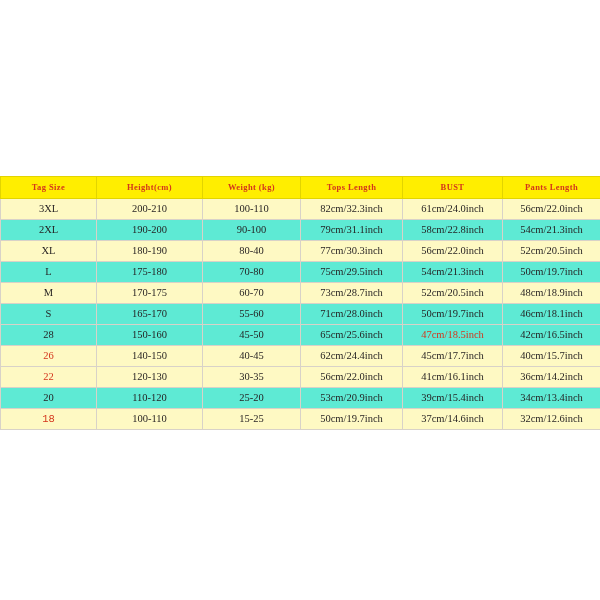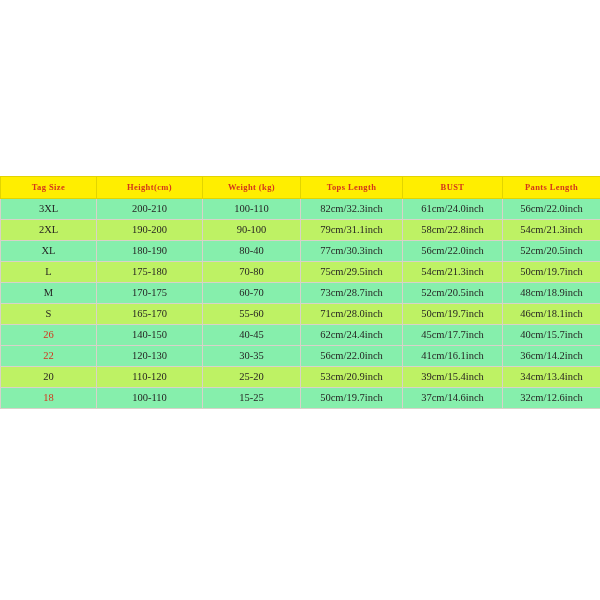--- a/index.html
+++ b/index.html
@@ -55,24 +55,24 @@
     font-size: 8.5px;
     letter-spacing: 0.4px;
     height: 21px;
     line-height: 21px;
     border: 1px solid #e2d400;
   }
   #size-table tbody td {
     font-size: 10.5px;
   }
   #size-table tbody tr.even td {
-    background: #86efac;
+    background: #fef9c3;
   }
   #size-table tbody tr.odd td {
-    background: #bef264;
+    background: #5eead4;
   }
   #size-table tbody td.col-size {
     font-size: 10.5px;
   }
   #size-table tbody td.highlight {
     color: #d4351c;
   }
 </style>
 </head>
 <body>
@@ -139,20 +139,28 @@
           <td>48cm/18.9inch</td>
         </tr>
         <tr class="odd">
           <td class="col-size">S</td>
           <td>165-170</td>
           <td>55-60</td>
           <td>71cm/28.0inch</td>
           <td>50cm/19.7inch</td>
           <td>46cm/18.1inch</td>
         </tr>
+        <tr class="odd">
+          <td class="col-size">28</td>
+          <td>150-160</td>
+          <td>45-50</td>
+          <td>65cm/25.6inch</td>
+          <td class="highlight" style="color: rgb(212, 53, 28);">47cm/18.5inch</td>
+          <td>42cm/16.5inch</td>
+        </tr>
         <tr class="even">
           <td class="col-size highlight" style="color: rgb(212, 53, 28);">26</td>
           <td>140-150</td>
           <td>40-45</td>
           <td>62cm/24.4inch</td>
           <td>45cm/17.7inch</td>
           <td>40cm/15.7inch</td>
         </tr>
         <tr class="even">
           <td class="col-size highlight" style="color: rgb(212, 53, 28); text-align: center;">22</td>
@@ -164,21 +172,21 @@
         </tr>
         <tr class="odd">
           <td class="col-size">20</td>
           <td>110-120</td>
           <td>25-20</td>
           <td>53cm/20.9inch</td>
           <td>39cm/15.4inch</td>
           <td>34cm/13.4inch</td>
         </tr>
         <tr class="even">
-          <td class="col-size highlight" style="color: rgb(212, 53, 28);">18</td>
+          <td class="col-size highlight" style="color: rgb(212, 53, 28); font-family: Liberation Mono, monospace;">18</td>
           <td>100-110</td>
           <td>15-25</td>
           <td>50cm/19.7inch</td>
           <td>37cm/14.6inch</td>
           <td>32cm/12.6inch</td>
         </tr>
       </tbody>
   </table>
 </div>
 

